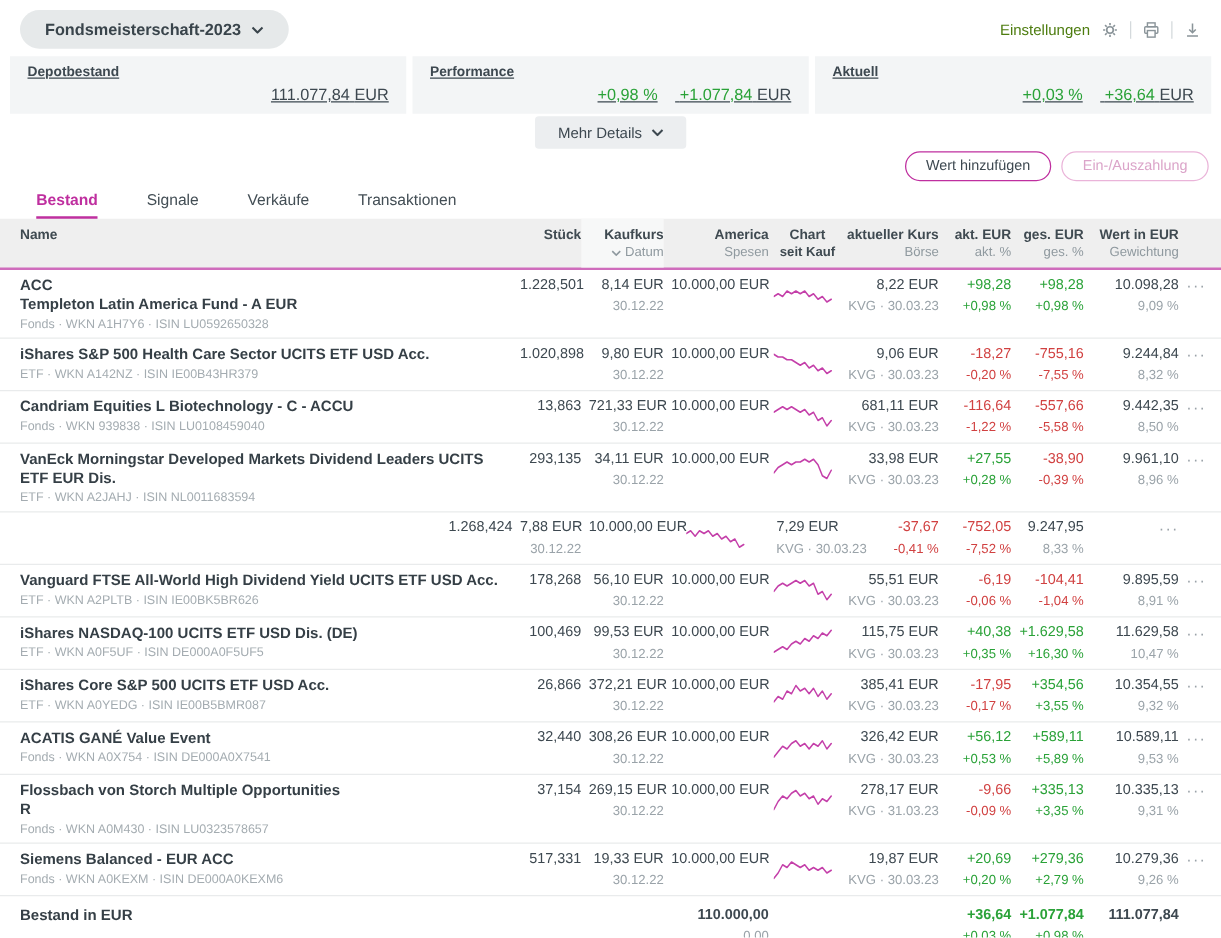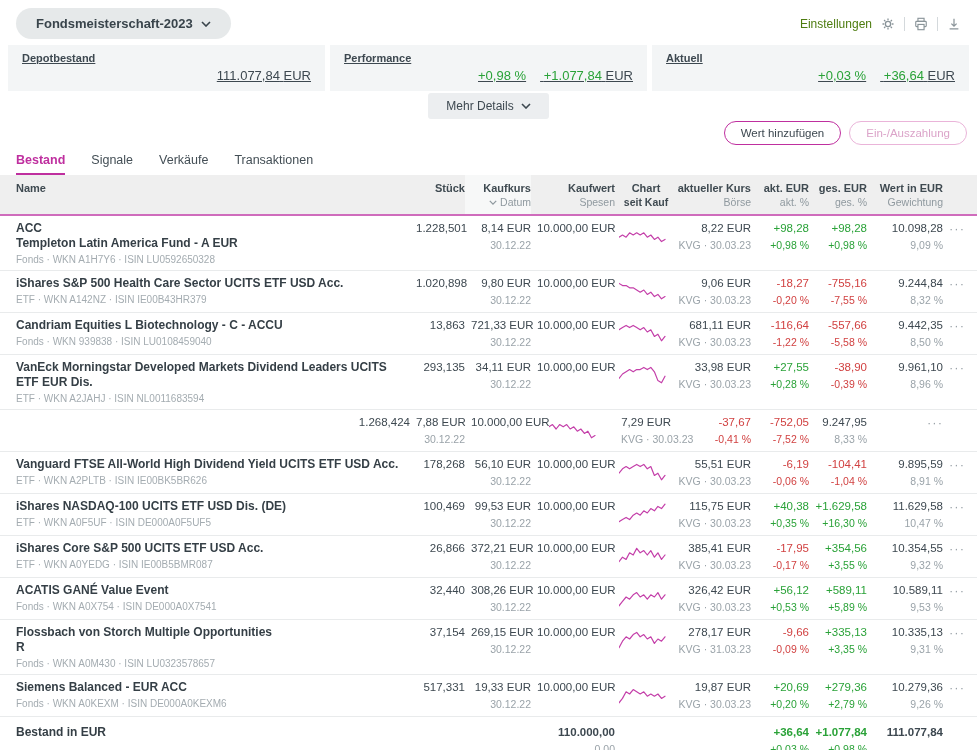--- a/index.html
+++ b/index.html
@@ -27,21 +27,21 @@
   .details-row { display:flex; justify-content:center; margin-top:2px; }
   .more-details { display:inline-flex; align-items:center; gap:7px; background:#eceef0; border:none;
     padding:6px 18px; font-size:12px; color:#3d4850; border-radius:3px; cursor:pointer; }
   .actions-row { display:flex; justify-content:flex-end; gap:8px; margin:2px 10px 0 0; }
   .btn-outline { border:1.5px solid #bf2f9f; background:#fff; color:#3d4850; border-radius:15px;
     padding:5px 16px; font-size:11.5px; cursor:pointer; white-space:nowrap; }
   .btn-outline.disabled { border-color:#eab4d9; color:#dba4c9; }
 
   
   .tabs { display:flex; gap:26px; margin:8px 0 0 16px; }
-  .tab { font-size:12.5px; color:#434e55; padding-bottom:6px; cursor:pointer; border-bottom:2px solid transparent; }
+  .tab { font-size:12.5px; color:#434e55; padding-bottom:6px; cursor:pointer; border-bottom:2px solid transparent;margin-left:13px; }
   .tab.active { color:#bf2f9f; font-weight:700; border-bottom-color:#bf2f9f; }
 
   
   .grid { display:grid; grid-template-columns:1fr 55px 66px 84px 56px 80px 58px 58px 76px 22px;
     padding:0 12px 0 16px; align-items:start; }
   .thead { background:#efefef; padding-top:6px; padding-bottom:5px; border-bottom:2px solid #cf6cbc; }
   .th { font-size:11px; font-weight:700; color:#3f4a51; text-align:right; padding-left:6px; line-height:14px; cursor:pointer; }
   .th .l2 { font-size:10.5px; font-weight:400; color:#8f999f; display:flex; justify-content:flex-end; align-items:center; gap:3px; }
   .th .l2.bold { font-weight:700; color:#3f4a51; }
   .th.left { text-align:left; padding-left:0; }
@@ -151,21 +151,21 @@
   <div class="th sorted">
     <div>Kaufkurs</div>
     <div class="l2">
       <svg width="8" height="5" viewBox="0 0 10 6" fill="none" stroke="#8f999f" stroke-width="1.6">
           <path d="M1 1l4 4 4-4"></path>
         </svg>
       <span>Datum</span>
     </div>
   </div>
   <div class="th">
-    <div>Kaufwert</div>
+    <div>America</div>
       <div class="l2">Spesen</div>
   </div>
   <div class="th center">
     <div>Chart</div>
       <div class="l2 bold">seit Kauf</div>
   </div>
   <div class="th">
     <div>aktueller Kurs</div>
       <div class="l2">Börse</div>
   </div>

